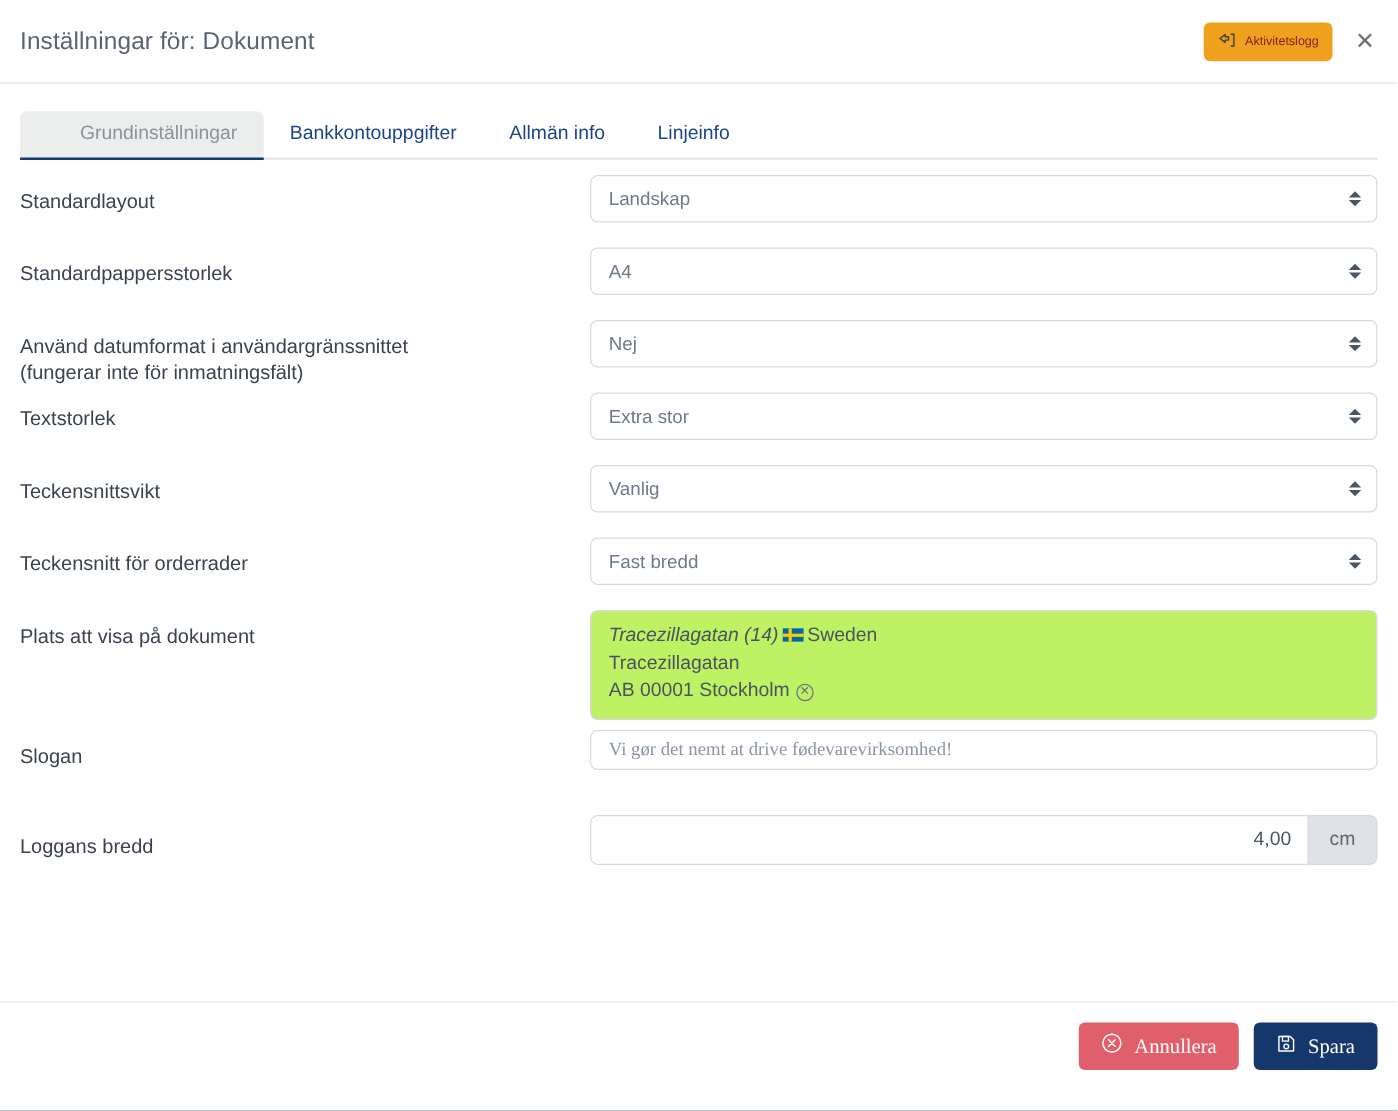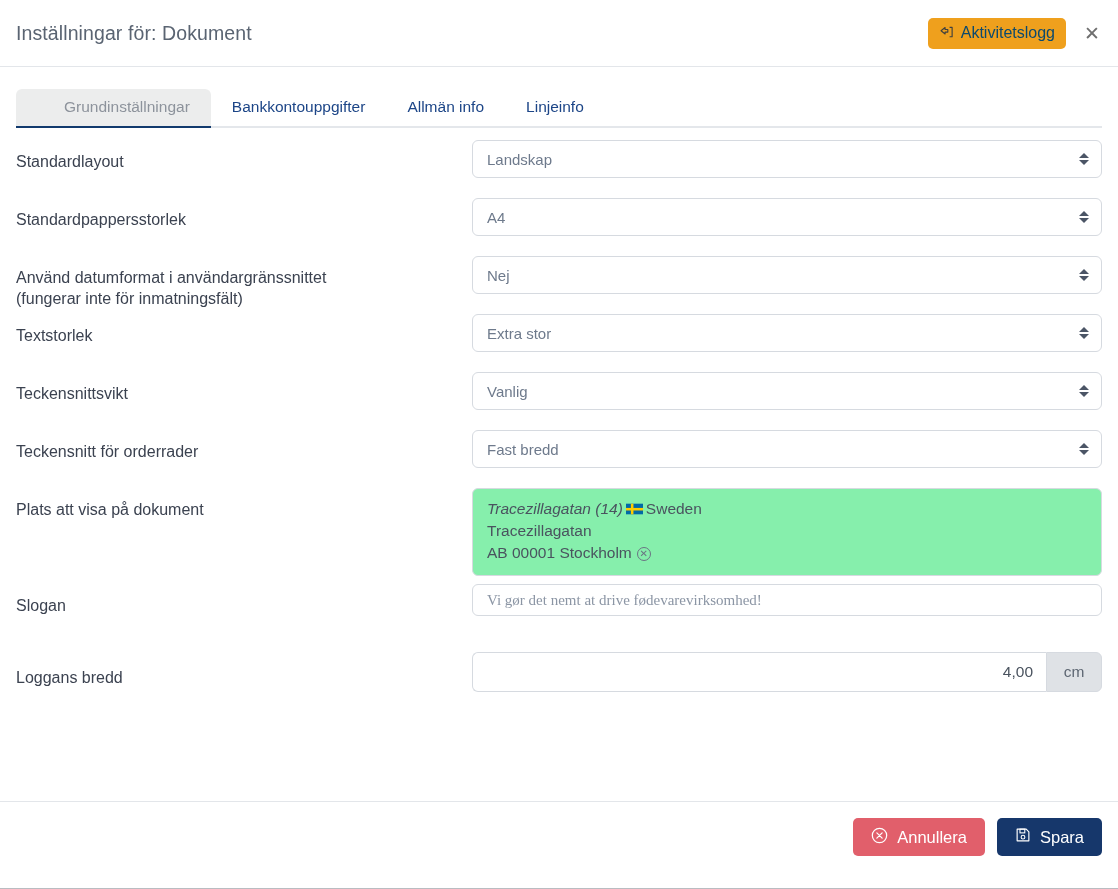--- a/index.html
+++ b/index.html
@@ -32,26 +32,26 @@
     flex: 1 1 auto;
     white-space: nowrap;
   }
   .header-actions {
     display: flex;
     align-items: center;
     gap: 14px;
   }
   .btn-activity {
     background: #efa01d;
-    color: #0c4a6e;
+    color: #7f1d1d;
     border: none;
     border-radius: 5px;
     height: 31px;
     padding: 0 11px;
-    font-size: 16px;
+    font-size: 10px;
     font-family: inherit;
     display: inline-flex;
     align-items: center;
     gap: 7px;
     cursor: pointer;
     white-space: nowrap;
   }
   .btn-activity .ico { display: inline-flex; align-items: center; }
   .close-x {
     width: 24px; height: 24px;
@@ -155,21 +155,21 @@
     border-right: 5px solid transparent;
   }
   .tri-up { border-bottom: 5px solid #4b5566; }
   .tri-dn { border-top: 5px solid #4b5566; }
 
   
   .address-box {
     width: 100%;
     border: 1px solid #d6dae0;
     border-radius: 6px;
-    background: #86efac;
+    background: #bef264;
     padding: 9px 30px 11px 14px;
     font-size: 15.5px;
     color: #4a5costume;
     color: #4a535f;
     line-height: 1.42;
     cursor: text;
   }
   .address-box .line1 { font-style: italic; }
   .flag {
     display: inline-block;
@@ -250,21 +250,21 @@
     justify-content: flex-end;
     gap: 12px;
     height: 79px;
   }
   .btn {
     border: none;
     border-radius: 5px;
     height: 38px;
     padding: 0 18px;
     font-size: 16.5px;
-    font-family: Liberation Sans, sans-serif;
+    font-family: Liberation Serif, serif;
     color: #fff;
     display: inline-flex;
     align-items: center;
     gap: 9px;
     cursor: pointer;
     white-space: nowrap;
   }
   .btn-cancel { background: #e15f6b; }
   .btn-save { background: #16376b; }
   .bottom-edge {

